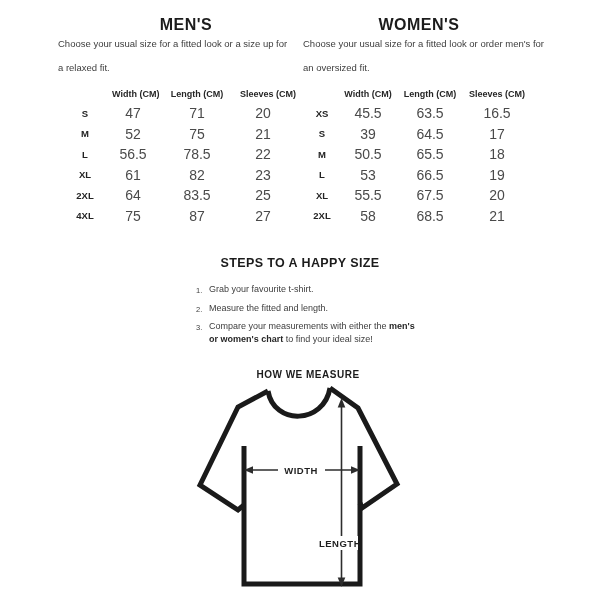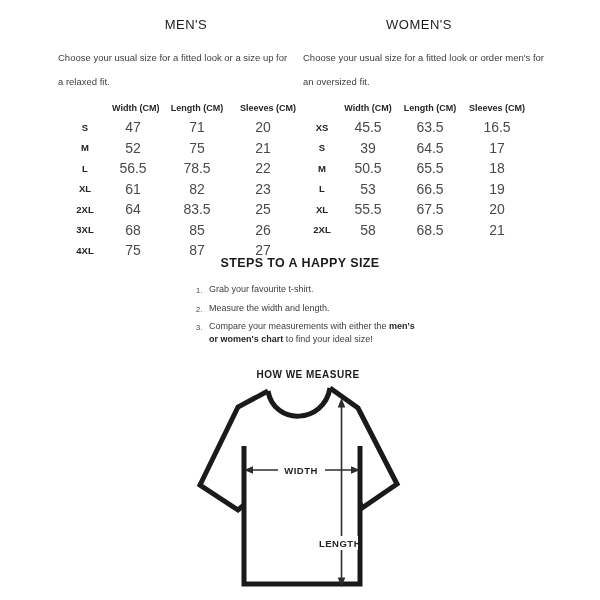--- a/index.html
+++ b/index.html
@@ -12,22 +12,22 @@
   html,body{background:#ffffff;}
   body{
     width:600px;height:600px;position:relative;overflow:hidden;
     font-family:"Liberation Sans", sans-serif;
     -webkit-font-smoothing:antialiased;
   }
   .chart-col{position:absolute;top:18px;width:232px;}
   .col-mens{left:58px;}
   .col-womens{left:303px;}
   .chart-title{
-    font-size:13px;font-weight:normal;letter-spacing:.5px;color:var(--heading);
-    text-align:center;line-height:14px;margin-bottom:14px;white-space:nowrap;
+    font-size:16px;font-weight:bold;letter-spacing:.5px;color:var(--heading);
+    text-align:center;line-height:14px;white-space:nowrap;
   }
   .col-mens .chart-title{transform:translateX(12px);}
   .chart-desc{font-size:9.5px;line-height:24px;color:var(--body);margin-bottom:5px;width:236px;}
   .col-womens .chart-desc{width:244px;}
   .trow{display:grid;align-items:center;height:20.5px;}
   .thead{height:18px;}
   .col-mens .trow{grid-template-columns:54px 42px 86px 46px;}
   .col-womens .trow{grid-template-columns:38px 54px 70px 64px;}
   .tcell{text-align:center;white-space:nowrap;font-size:14px;color:var(--value);}
   .tcell.hdr{font-weight:bold;font-size:9px;color:#262626;}
@@ -88,26 +88,20 @@
       <span class="tcell">82</span>
       <span class="tcell">23</span>
     </div>
     <div class="trow">
       <span class="tcell size">2XL</span>
       <span class="tcell">64</span>
       <span class="tcell">83.5</span>
       <span class="tcell">25</span>
     </div>
     <div class="trow">
-      <span class="tcell size">3XL</span>
-      <span class="tcell">68</span>
-      <span class="tcell">85</span>
-      <span class="tcell">26</span>
-    </div>
-    <div class="trow">
       <span class="tcell size">4XL</span>
       <span class="tcell">75</span>
       <span class="tcell">87</span>
       <span class="tcell">27</span>
     </div>
   </div>
 </div>
 
 <div class="chart-col col-womens">
   <div class="chart-title">WOMEN'S</div>
@@ -159,21 +153,21 @@
 </div>
 
 <div class="steps-title">STEPS TO A HAPPY SIZE</div>
 <div class="steps-list">
   <div class="step">
     <span class="step-num">1.</span>
     <span class="step-text">Grab your favourite t-shirt.</span>
   </div>
   <div class="step">
     <span class="step-num">2.</span>
-    <span class="step-text">Measure the width and length.</span>
+    <span class="step-text">Measure the fitted and length.</span>
   </div>
   <div class="step">
     <span class="step-num">3.</span>
     <span class="step-text"><span>Compare your measurements with either the </span><b>men's or women's chart</b><span> to find your ideal size!</span></span>
   </div>
 </div>
 
 <div class="measure-title">HOW WE MEASURE</div>
 
 <svg class="shirt-svg" width="230" height="216" viewBox="0 0 230 216">

